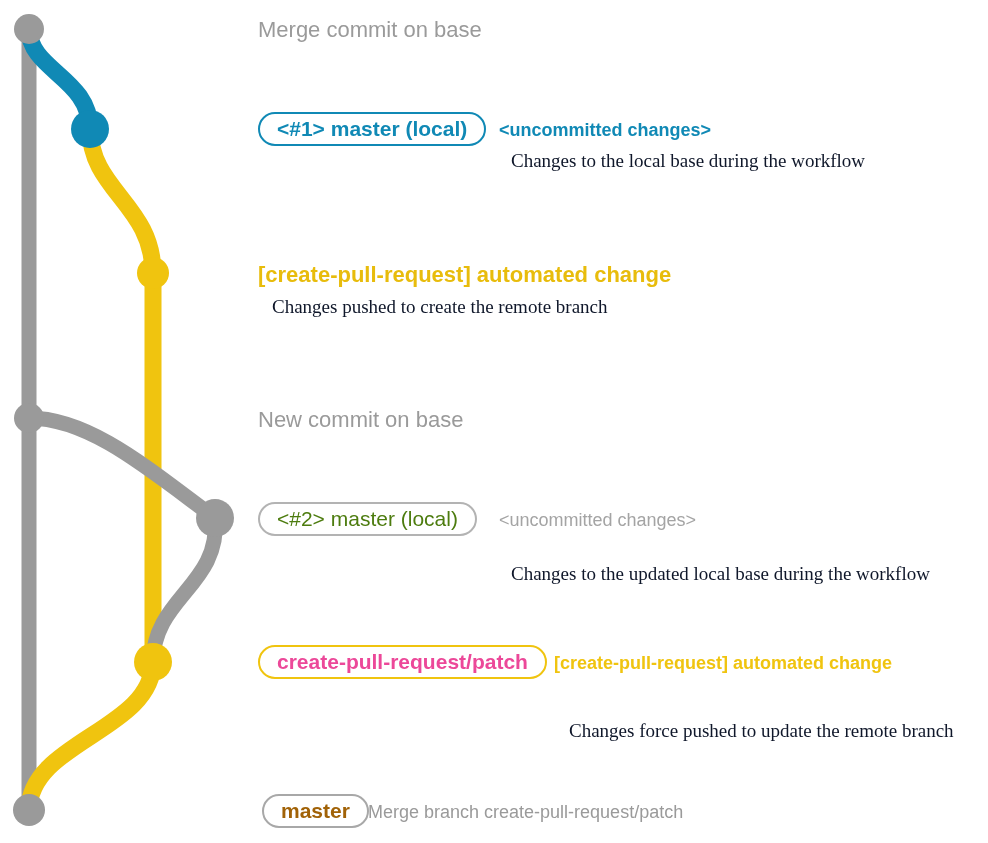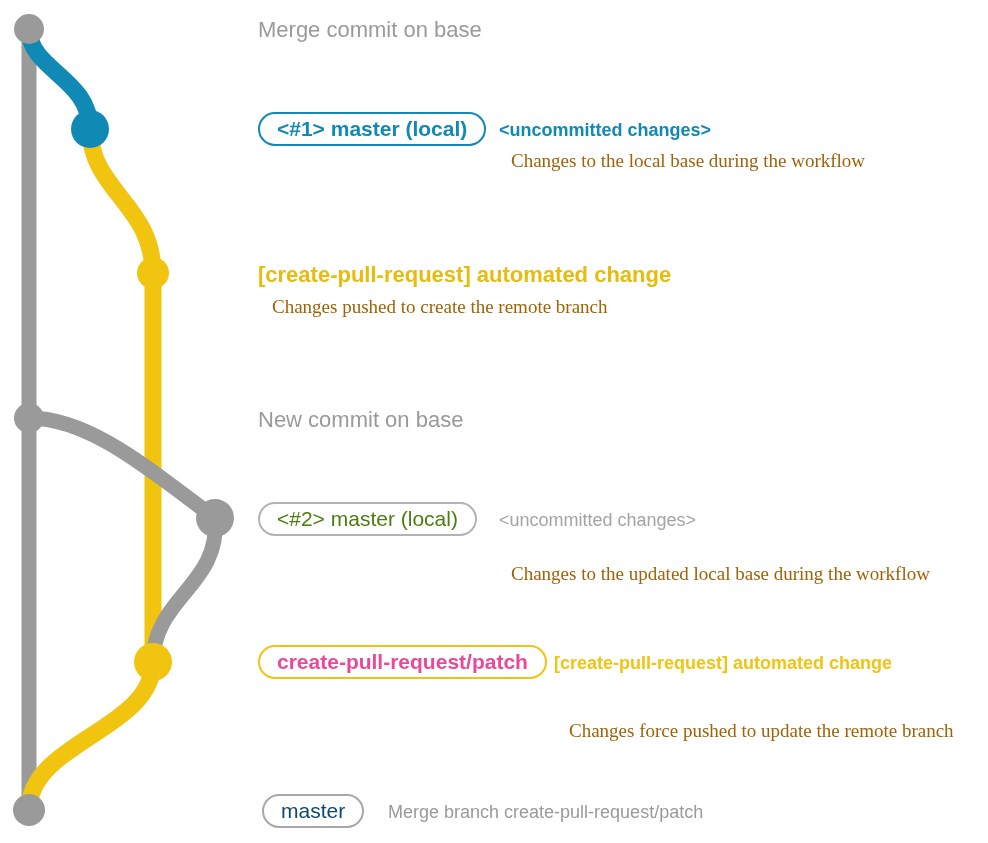--- a/index.html
+++ b/index.html
@@ -68,22 +68,22 @@
     color: #4d7c0f;
     font-weight: 400;
   }
   .badge.yellow {
     border-color: #f0c40f;
     color: #ec4899;
     font-weight: 700;
   }
   .badge.gray-strong {
     border-color: #a8a8a8;
-    color: #0c4a6e;
-    font-weight: 400;
+    color: #a16207;
+    font-weight: 700;
   }
 
   
   .subject {
     position: absolute;
     white-space: nowrap;
     font-size: 18px;
     line-height: 30px;
     font-family: "Liberation Sans", sans-serif;
   }
@@ -101,21 +101,21 @@
   }
   .subject.gray-dim {
     color: #9a9a9a;
     font-weight: 400;
   }
 
   
   .caption {
     position: absolute;
     white-space: nowrap;
-    color: #a16207;
+    color: #0f172a;
     font-size: 19px;
     line-height: 24px;
     font-family: "Liberation Serif", serif;
   }
 </style>
 </head>
 <body>
 
 <svg id="graph-layer" viewBox="0 0 988 843" width="988" height="843" xmlns="http://www.w3.org/2000/svg">
 
@@ -153,13 +153,13 @@
 
 <div class="badge gray" style="left:258px; top:502px;">&lt;#2&gt; master (local)</div>
 <div class="subject gray" style="left:499px; top:505px;">&lt;uncommitted changes&gt;</div>
 <div class="caption" style="left:511px; top:539px;margin-top:23px;">Changes to the updated local base during the workflow</div>
 
 <div class="badge yellow" style="left:258px; top:645px;">create-pull-request/patch</div>
 <div class="subject yellow" style="left:554px; top:648px;">[create-pull-request] automated change</div>
 <div class="caption" style="left:569px; top:719px;">Changes force pushed to update the remote branch</div>
 
 <div class="badge gray-strong" style="left:262px; top:794px;">master</div>
-<div class="subject gray-dim" style="left:368px; top:797px;margin-left:20px;">Merge branch create-pull-request/patch</div>
+<div class="subject gray-dim" style="left:368px; top:797px;">Merge branch create-pull-request/patch</div>
 
 </body></html>

